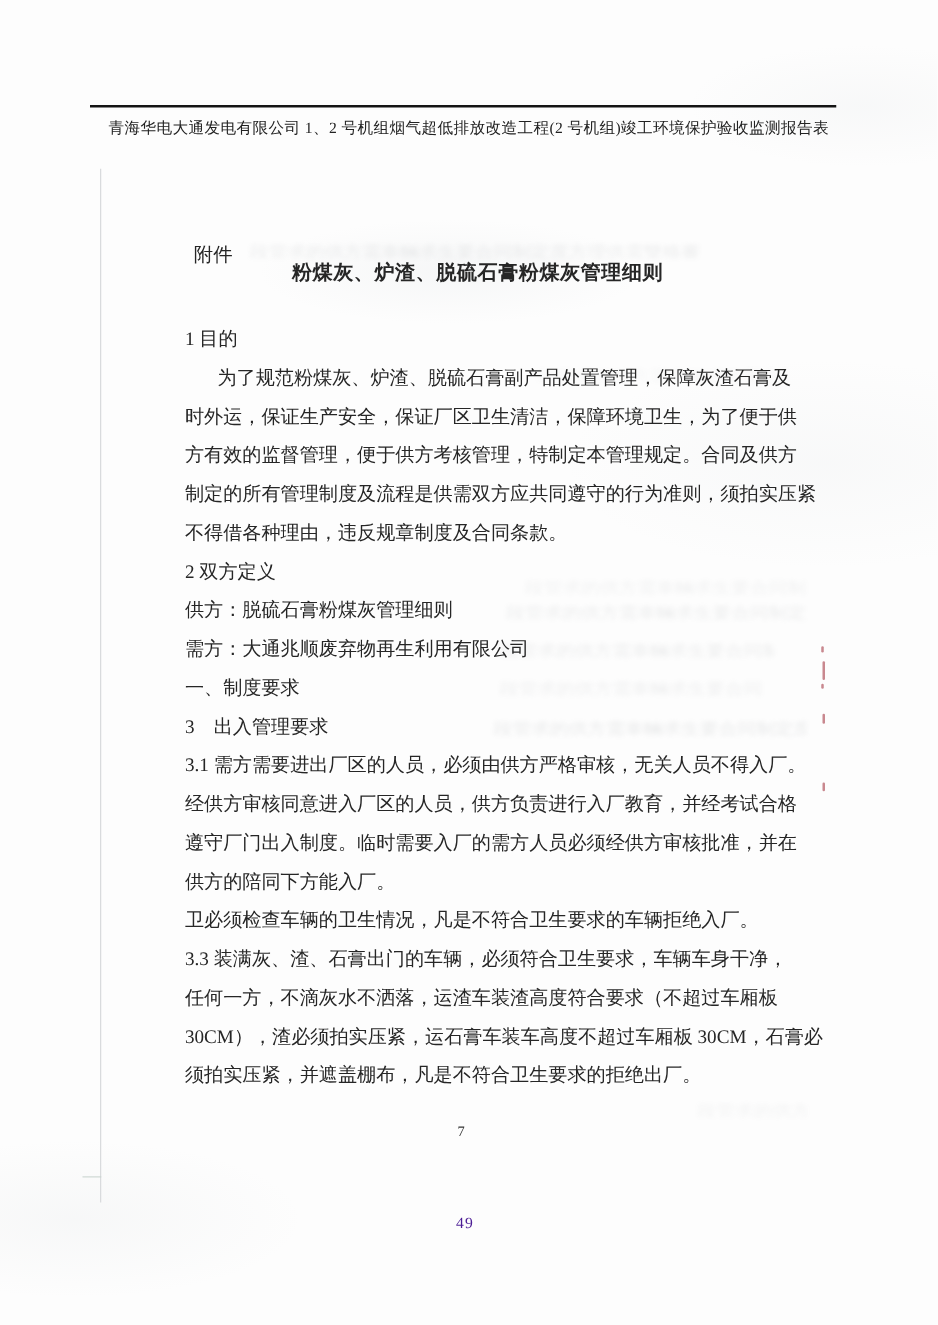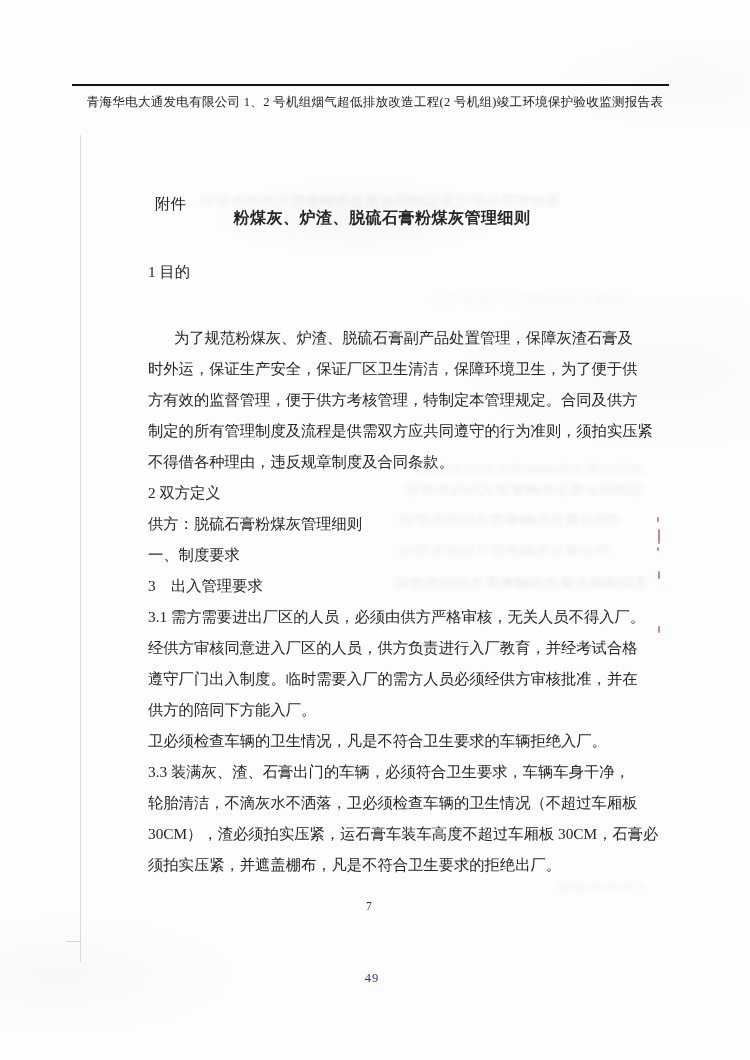--- a/index.html
+++ b/index.html
@@ -40,21 +40,21 @@
     position:absolute;left:152px;top:208px;width:460px;text-align:center;
     font-size:16px;font-weight:bold;letter-spacing:0.5px;white-space:nowrap;
   }
   .body-lines{
     position:absolute;left:148px;top:256px;width:482px;
     font-size:15.3px;
   }
   .body-lines .line{
     height:31px;line-height:31px;white-space:nowrap;
   }
-  .body-lines .indent{text-indent:1.7em;margin-top:35px;}
+  .body-lines .indent{text-indent:1.7em;}
   .inner-page-number{
     position:absolute;left:366px;top:900px;font-size:11.5px;color:#333;
   }
   .footer-page-number{
     position:absolute;left:0;top:971px;width:744px;text-align:center;
     font-size:12.5px;letter-spacing:1px;color:#4c1d95;
   }
   
   .ghost{
     position:absolute;color:#878c90;filter:blur(2px);opacity:.14;
@@ -99,29 +99,30 @@
 
   <div class="body-lines">
     <div class="line">1 目的</div>
     <div class="line indent">为了规范粉煤灰、炉渣、脱硫石膏副产品处置管理，保障灰渣石膏及</div>
     <div class="line">时外运，保证生产安全，保证厂区卫生清洁，保障环境卫生，为了便于供</div>
     <div class="line">方有效的监督管理，便于供方考核管理，特制定本管理规定。合同及供方</div>
     <div class="line">制定的所有管理制度及流程是供需双方应共同遵守的行为准则，须拍实压紧</div>
     <div class="line">不得借各种理由，违反规章制度及合同条款。</div>
     <div class="line">2 双方定义</div>
     <div class="line">供方：脱硫石膏粉煤灰管理细则</div>
+    <div class="line">需方：大通兆顺废弃物再生利用有限公司</div>
     <div class="line">一、制度要求</div>
     <div class="line">3　出入管理要求</div>
     <div class="line">3.1 需方需要进出厂区的人员，必须由供方严格审核，无关人员不得入厂。</div>
     <div class="line">经供方审核同意进入厂区的人员，供方负责进行入厂教育，并经考试合格</div>
     <div class="line">遵守厂门出入制度。临时需要入厂的需方人员必须经供方审核批准，并在</div>
     <div class="line">供方的陪同下方能入厂。</div>
     <div class="line">卫必须检查车辆的卫生情况，凡是不符合卫生要求的车辆拒绝入厂。</div>
     <div class="line">3.3 装满灰、渣、石膏出门的车辆，必须符合卫生要求，车辆车身干净，</div>
-    <div class="line">轮胎清洁，不滴灰水不洒落，卫必须检查车辆的卫生情况（不超过车厢板</div>
+    <div class="line">任何一方，不滴灰水不洒落，运渣车装渣高度符合要求（不超过车厢板</div>
     <div class="line">30CM），渣必须拍实压紧，运石膏车装车高度不超过车厢板 30CM，石膏必</div>
     <div class="line">须拍实压紧，并遮盖棚布，凡是不符合卫生要求的拒绝出厂。</div>
   </div>
 
   <div class="inner-page-number">7</div>
 
   <div class="footer-page-number">49</div>
 </div>
 
 </body></html>

